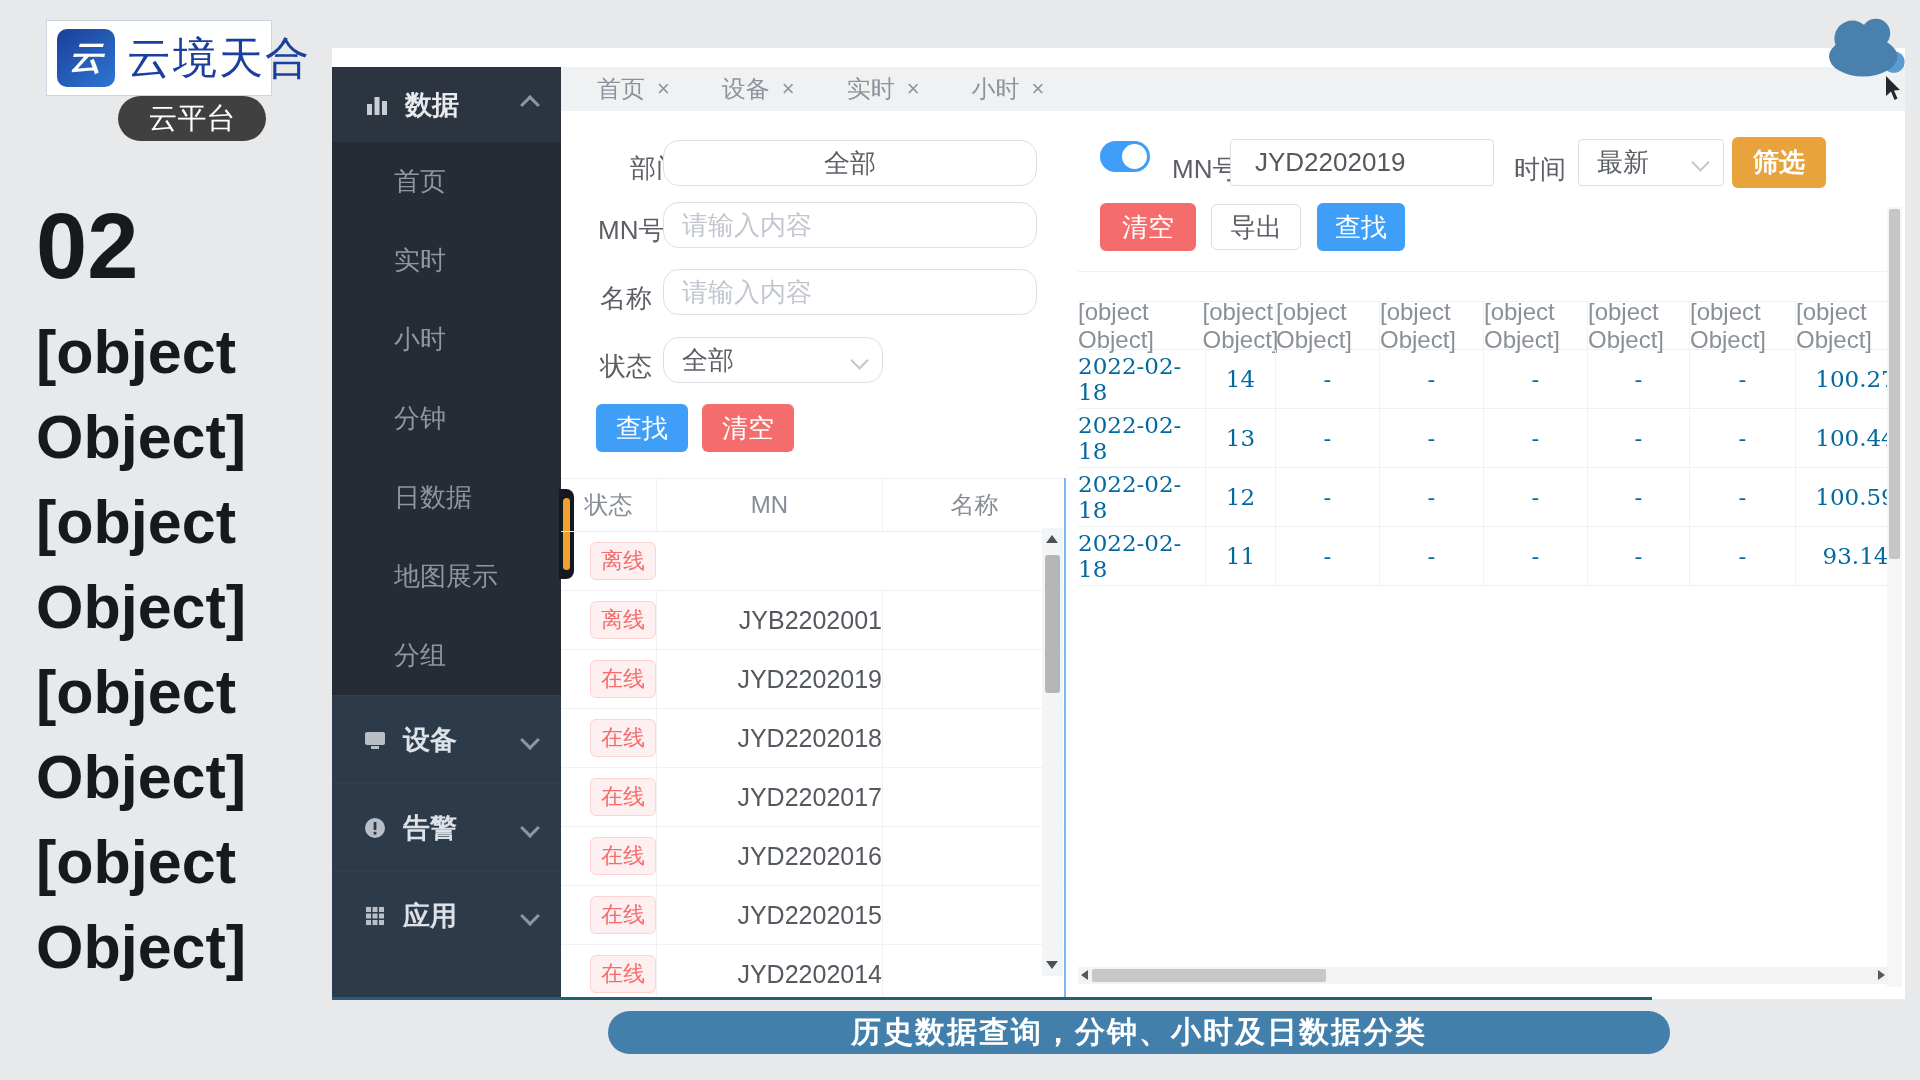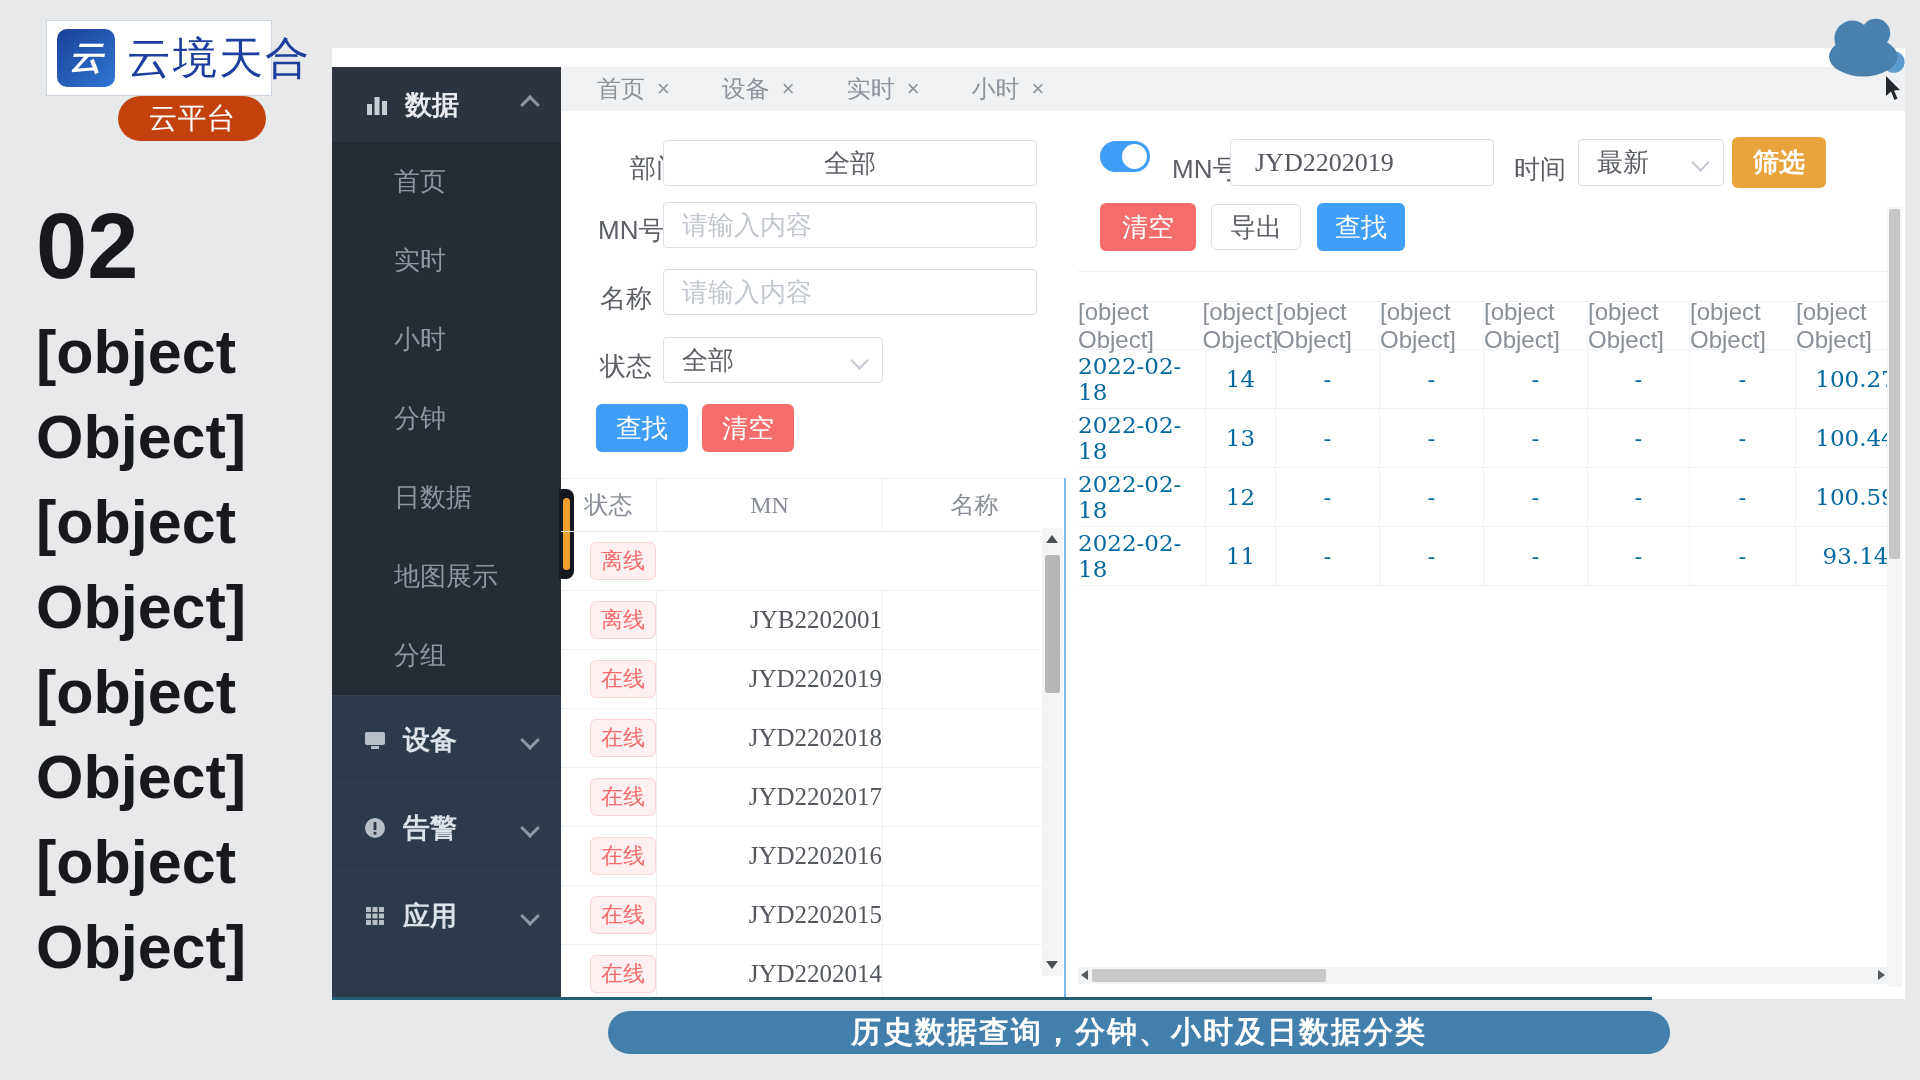--- a/index.html
+++ b/index.html
@@ -3,21 +3,21 @@
 <meta charset="utf-8">
 <style>
   html,body{margin:0;padding:0}
   body{width:1920px;height:1080px;background:#e7e9ea;font-family:"Liberation Sans","DejaVu Sans",sans-serif;overflow:hidden}
   .stage{position:absolute;left:0;top:0;width:1920px;height:1080px}
 
   
   .logo-card{position:absolute;left:46px;top:20px;width:226px;height:76px;background:#fff;border:1px solid #ccd6e2;display:flex;align-items:center;gap:12px;padding-left:10px;box-sizing:border-box}
   .logo-icon{width:58px;height:58px;border-radius:10px;background:linear-gradient(140deg,#1b3f98,#2e77d4);color:#fff;display:flex;align-items:center;justify-content:center;font-size:34px;font-weight:bold;font-style:italic;flex:0 0 auto}
   .logo-text{font-size:44px;font-weight:normal;color:#1c3e9d;letter-spacing:2px;white-space:nowrap}
-  .platform-badge{position:absolute;left:118px;top:96px;width:148px;height:45px;border-radius:23px;background:#c2410c;color:#fff;font-size:29px;display:flex;align-items:center;justify-content:center}
+  .platform-badge{position:absolute;left:118px;top:96px;width:148px;height:45px;border-radius:23px;background:#404040;color:#fff;font-size:29px;display:flex;align-items:center;justify-content:center}
   .slide-no{position:absolute;left:36px;top:200px;font-size:92px;font-weight:800;color:#17191c;line-height:1}
   .slide-title{position:absolute;left:36px;top:310px;width:270px;font-size:61px;font-weight:800;color:#17191c;line-height:85px}
 
   
   .card{position:absolute;left:332px;top:48px;width:1573px;height:951px;background:#fff}
   .teal-line{position:absolute;left:332px;top:997px;width:1320px;height:3px;background:#236077}
 
   
   .sidebar{position:absolute;left:332px;top:67px;width:229px;height:932px;background:#fdba74;display:flex;flex-direction:column}
   .sb-header{height:75px;flex:0 0 auto;background:#2c3440;display:flex;align-items:center;padding:0 24px 0 32px;color:#e8eaee;font-size:27px;font-weight:bold;gap:15px}
@@ -38,32 +38,32 @@
   .tabbar{position:absolute;left:561px;top:67px;width:1344px;height:44px;background:#eff1f2;display:flex;align-items:stretch;padding-left:10px;box-sizing:border-box}
   .tab{display:flex;align-items:center;gap:12px;padding:0 26px;font-size:24px;color:#8d939c;cursor:pointer}
   .tab-close{font-size:22px;cursor:pointer}
 
   
   .flabel{position:absolute;font-size:26px;color:#5c6066}
   .lbl-dept{left:630px;top:151px}
   .lbl-mn{left:598px;top:213px}
   .lbl-name{left:600px;top:281px}
   .lbl-status{left:600px;top:349px}
-  .finput{position:absolute;left:663px;width:374px;height:46px;border:1px solid #dcdfe6;border-radius:4px;background:#fff;box-sizing:border-box;font-size:26px;color:#5c6066;display:flex;align-items:center}
+  .finput{position:absolute;left:663px;width:374px;height:46px;border:1px solid #dcdfe6;border-radius:16px;background:#fff;box-sizing:border-box;font-size:26px;color:#5c6066;display:flex;align-items:center}
   .fi-dept{top:140px;justify-content:center}
   .fi-mn{top:202px;padding-left:18px;color:#c2c7cf}
   .fi-name{top:269px;padding-left:18px;color:#c2c7cf}
   .fi-status{top:337px;width:220px;padding-left:18px}
   .fi-status .chev{position:absolute;right:16px;border-width:2px;border-color:#c2c7cf}
   .btn{position:absolute;height:48px;border-radius:6px;color:#fff;font-size:26px;display:flex;align-items:center;justify-content:center;cursor:pointer;box-sizing:border-box}
   .btn-find-left{left:596px;top:404px;width:92px;background:#3f9ef8}
   .btn-clear-left{left:702px;top:404px;width:92px;background:#f56c6c}
 
   
-  .serif{font-family:Liberation Serif, serif}
+  .serif{font-family:Liberation Sans, sans-serif}
   .dtable{position:absolute;left:561px;top:478px;width:505px;height:521px;overflow:hidden;border-top:1px solid #eef0f3}
   .dt-head{display:flex;height:52px;align-items:center;border-bottom:1px solid #e8ebf0}
   .dt-head span{font-size:24px;color:#878d96;display:flex;align-items:center;justify-content:center;height:100%;box-sizing:border-box}
   .c1{width:95px;flex:0 0 auto}
   .c2{width:227px;flex:0 0 auto;border-left:1px solid #eef0f3;border-right:1px solid #eef0f3}
   .c3{flex:1}
   .dtr{display:flex;height:58px;border-bottom:1px solid #eef0f3;cursor:pointer}
   .dtc{display:flex;align-items:center;justify-content:flex-end;height:100%;box-sizing:border-box}
   .mn-text{font-size:25px;color:#54585f}
   .badge{font-size:22px;padding:3px 10px;border-radius:6px;color:#f56c6c;background:#fef0f0;border:1px solid #fbd3d3}

